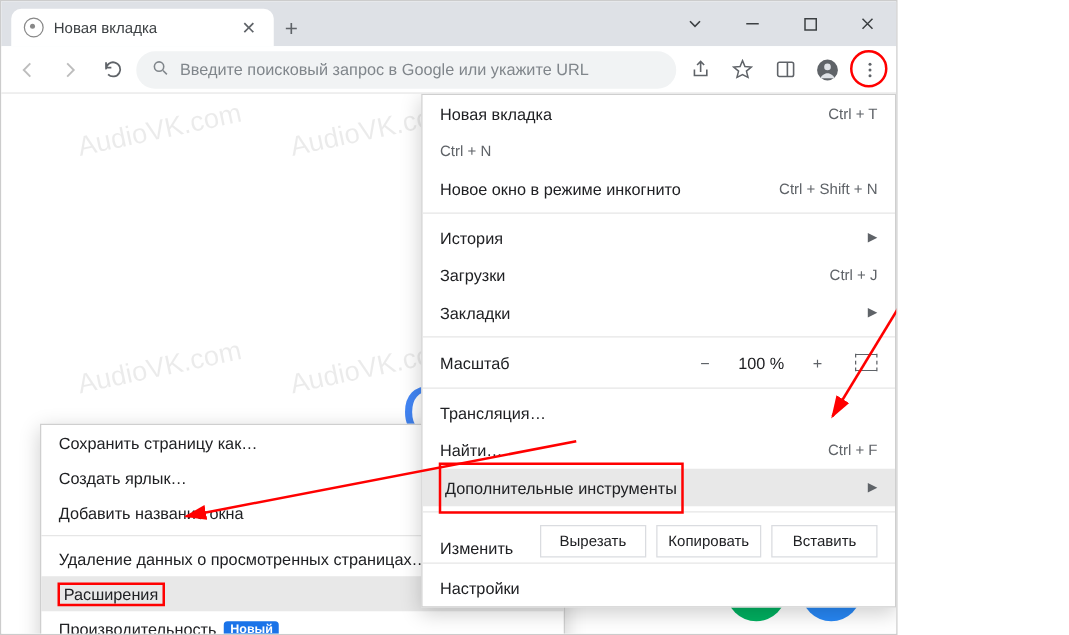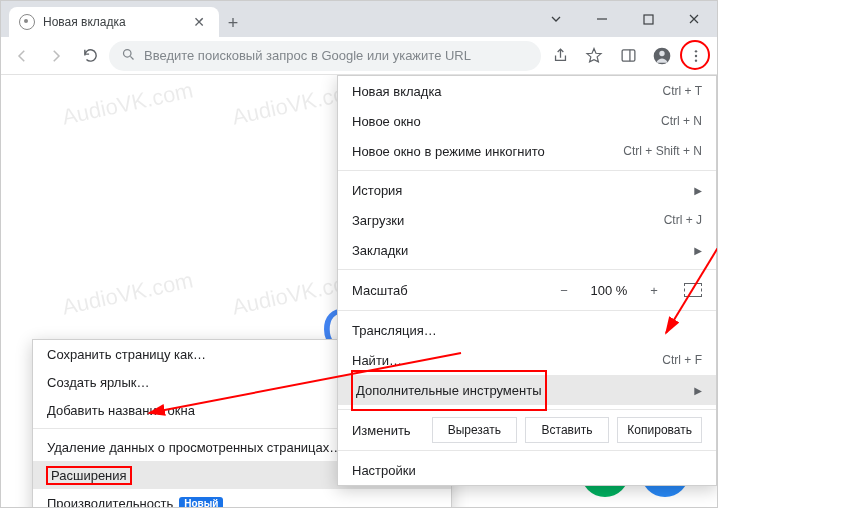--- a/index.html
+++ b/index.html
@@ -36,21 +36,21 @@
   .menu-row.sel { background:#e8e8e8; }
   .menu-row .label { flex:1; }
   .menu-row .shortcut-txt { color:#5f6368; font-size:12px; }
   .menu-row .chev { color:#5f6368; font-size:10px; margin-left:6px;}
   .menu-sep { height:1px; background:#e6e6e6; margin:4px 0; }
   .zoom-row { display:flex; align-items:center; height:32px; padding:0 14px; gap:10px;}
   .zoom-row .label { flex:1; }
   .zoom-ctl { width:24px; text-align:center; color:#5f6368; }
   .zoom-val { width:46px; text-align:center; }
   .full-ic { width:18px; height:14px; border:1.5px solid #5f6368; border-left-style:dashed; border-right-style:dashed; margin-left:8px;}
-  .edit-row { display:flex; align-items:center; height:32px; padding:0 14px; gap:4px;}
+  .edit-row { display:flex; align-items:flex-end; height:32px; padding:0 14px; gap:4px;}
   .edit-row .label { width:72px; }
   .edit-btn { flex:1; border:1px solid #dadce0; height:26px; display:flex; align-items:center; justify-content:center; font-size:12px; margin-left:4px;}
   .highlight-box { outline:2px solid #f00; outline-offset:-1px;}
   
   .submenu { position:absolute; top:264px; left:31px; width:420px; background:#fff; border:1px solid #cfcfcf; box-shadow:0 4px 16px rgba(0,0,0,0.2); z-index:15; }
   .submenu .menu-row { height:28px;align-items:center; }
   .badge { background:#1a73e8; color:#fff; font-size:10px; padding:1px 5px; border-radius:3px; margin-left:6px; font-weight:600;}
   
   svg.arrows { position:absolute; top:0; left:0; pointer-events:none; z-index:30; }
   
@@ -184,21 +184,20 @@
       </div>
 
     </div>
 
     <div class="menu">
       <div class="menu-row">
         <span class="label">Новая вкладка</span>
         <span class="shortcut-txt">Ctrl + T</span>
       </div>
       <div class="menu-row">
-        <span class="label">Новое окно</span>
         <span class="shortcut-txt">Ctrl + N</span>
       </div>
       <div class="menu-row">
         <span class="label">Новое окно в режиме инкогнито</span>
         <span class="shortcut-txt">Ctrl + Shift + N</span>
       </div>
       <div class="menu-sep"></div>
       <div class="menu-row">
         <span class="label">История</span>
         <span class="chev">▶</span>
@@ -229,22 +228,22 @@
       </div>
       <div class="menu-row sel">
         <span class="label highlight-box" style="flex:0 0 auto; padding:12px 4px;">Дополнительные инструменты</span>
         <span style="flex:1"></span>
         <span class="chev">▶</span>
       </div>
       <div class="menu-sep"></div>
       <div class="edit-row">
         <span class="label">Изменить</span>
         <span class="edit-btn">Вырезать</span>
+        <span class="edit-btn">Копировать</span>
         <span class="edit-btn">Вставить</span>
-        <span class="edit-btn">Копировать</span>
       </div>
       <div class="menu-sep"></div>
       <div class="menu-row">
         <span class="label">Настройки</span>
       </div>
 
     </div>
 
   </div>
 

